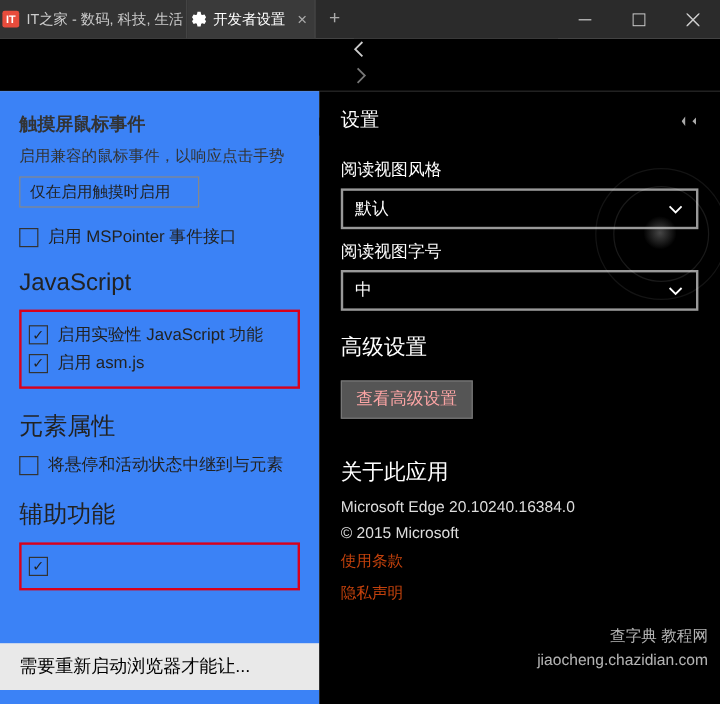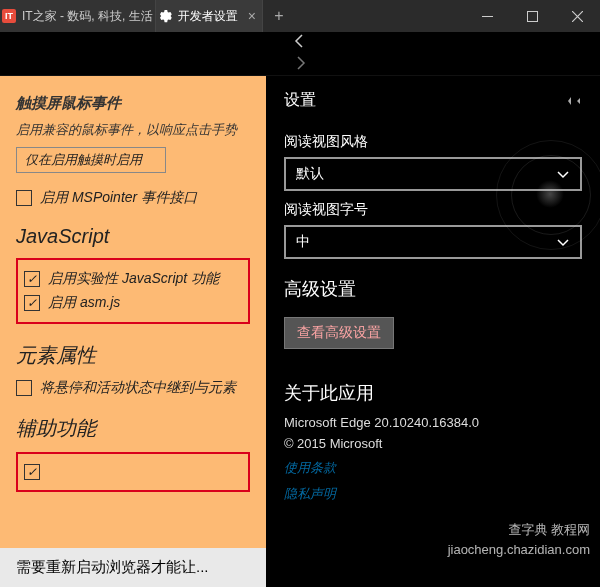--- a/index.html
+++ b/index.html
@@ -102,26 +102,25 @@
 .content {
   position: absolute;
   top: 76px;
   left: 0;
   width: 600px;
   height: 511px;
   display: flex;
 }
 .left-pane {
   width: 280px;
-  background: #fdba74;
+  background: #3b82f6;
   padding: 8px 16px;
   color: #222;
   font-size: 14px;
   overflow: hidden;
-  font-style: italic;
 }
 .left-pane h3 {
   font-size: 15px;
   font-weight: normal;
   margin: 10px 0 8px;
   color: #333;
 }
 .left-pane h2 {
   font-size: 20px;
   font-weight: normal;
@@ -155,21 +154,21 @@
   font-size: 12px;
   flex-shrink: 0;
 }
 .redbox {
   border: 2px solid #d9001b;
   padding: 4px 6px;
   margin: 4px 0;
 }
 .restart-notice {
   position: absolute;
-  bottom: 0;
+  bottom: 12px;
   left: 0;
   width: 280px;
   background: #e9e9e9;
   padding: 10px 16px;
   font-size: 15px;
   white-space: nowrap;
   overflow: hidden;
 }
 .right-pane {
   width: 352px;
@@ -207,21 +206,21 @@
   margin: 6px 0 14px;
   border: 1px solid #777;
   font-size: 14px;
 }
 .right-h2 {
   font-size: 18px;
   font-weight: normal;
   margin: 18px 0 10px;
 }
 .info-line { font-size: 13px; margin: 6px 0; color: #ddd; }
-.link { color: #0369a1; font-size: 13px; display: block; margin: 8px 0; font-style: italic; }
+.link { color: #c2410c; font-size: 13px; display: block; margin: 8px 0; }
 .watermark-eye {
   position: absolute;
   top: 64px;
   right: -6px;
   width: 110px;
   height: 110px;
   pointer-events: none;
 }
 .watermark-eye .ring {
   position: absolute;

